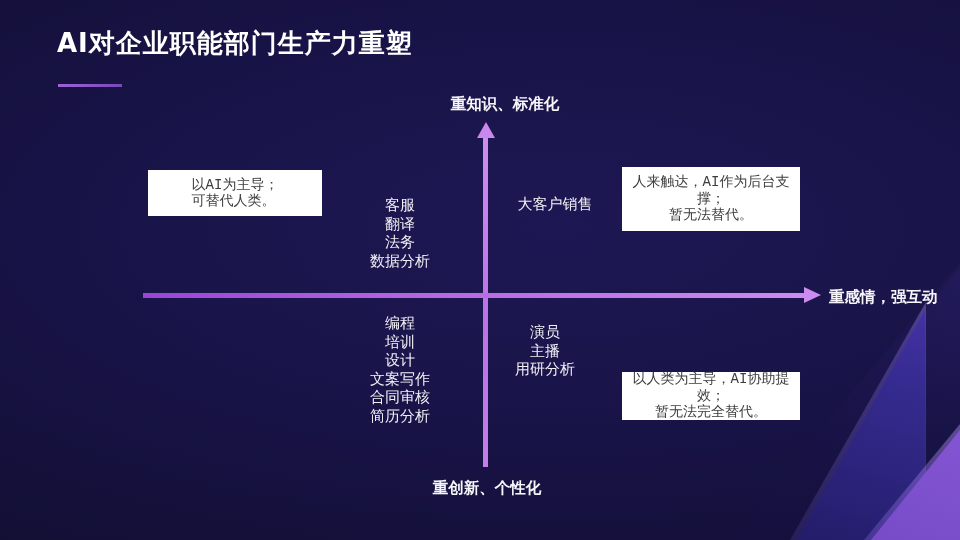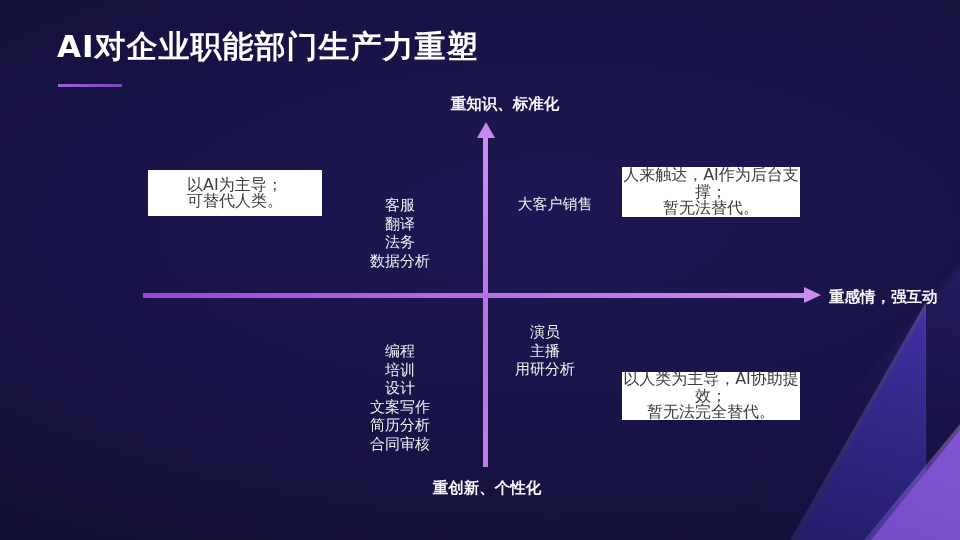--- a/index.html
+++ b/index.html
@@ -19,21 +19,21 @@
     background:linear-gradient(205deg, rgba(70,52,170,0.30) 0%, rgba(25,18,75,0.25) 45%, rgba(14,10,48,0.15) 100%);}
   .tri-big-edge{clip-path:polygon(926px 302px,926px 540px,790px 540px);
     background:linear-gradient(200deg, rgba(205,175,255,0.75) 0%, rgba(150,120,230,0.35) 40%, rgba(90,70,190,0.15) 75%);}
   .tri-big{clip-path:polygon(925px 310px,925px 540px,797px 540px);
     background:linear-gradient(197deg, #8a5af0 0%, #5f3ec8 22%, #352b90 48%, #221c68 72%, #1b1656 100%);}
   .tri-corner-edge{clip-path:polygon(960px 424px,960px 540px,864px 540px);
     background:linear-gradient(205deg, rgba(215,185,255,0.8) 0%, rgba(140,100,230,0.3) 60%);}
   .tri-corner{clip-path:polygon(960px 430px,960px 540px,871px 540px);
     background:linear-gradient(200deg, #b286f2 0%, #8a5ad8 40%, #5c36b2 100%);}
 
-  .title{position:absolute;left:57px;top:26px;font-size:31px;font-weight:700;letter-spacing:1px;color:#ffffff;white-space:nowrap;}
+  .title{position:absolute;left:57px;top:26px;font-size:26px;font-weight:700;letter-spacing:1px;color:#ffffff;white-space:nowrap;}
   .title-underline{position:absolute;left:58px;top:84px;width:64px;height:3px;
     background:linear-gradient(90deg,#9a63d8,#7b47b5);}
 
   
   .axis-v{position:absolute;left:483px;top:137px;width:5px;height:330px;
     background:linear-gradient(180deg,#cf8df0 0%,#bb72e6 55%,#c47de8 100%);}
   .axis-h{position:absolute;left:143px;top:293px;width:662px;height:5px;
     background:linear-gradient(90deg,#9a45d5 0%,#b867e2 45%,#cb8bef 100%);}
   .arrow-up{position:absolute;left:477px;top:122px;width:0;height:0;
     border-left:9px solid transparent;border-right:9px solid transparent;border-bottom:16px solid #c988ee;}
@@ -42,28 +42,28 @@
 
   .axis-label{position:absolute;font-size:15.5px;font-weight:700;color:#f7f5fa;white-space:nowrap;}
   .axis-label.top{left:405px;top:94px;width:200px;text-align:center;}
   .axis-label.bottom{left:387px;top:478px;width:200px;text-align:center;}
   .axis-label.left{left:22px;top:287px;}
   .axis-label.right{left:829px;top:287px;}
 
   .qlist{position:absolute;font-size:15px;font-weight:400;color:#f2f0f6;text-align:center;line-height:18.5px;}
   .qlist.q-tl{left:335px;top:196px;width:130px;}
   .qlist.q-tr{left:495px;top:195px;width:120px;}
-  .qlist.q-bl{left:335px;top:342px;width:130px;}
+  .qlist.q-bl{left:335px;top:314px;width:130px;}
   .qlist.q-br{left:485px;top:323px;width:120px;}
 
-  .callout{position:absolute;background:#ffffff;color:#3d3d3d;font-size:16px;line-height:16.5px;
-    display:flex;align-items:center;justify-content:center;text-align:center;}
+  .callout{position:absolute;background:#ffffff;color:#3d3d3d;font-size:14px;line-height:16.5px;
+    display:flex;align-items:center;justify-content:center;text-align:center;font-family:Liberation Mono, monospace;}
   .callout.c-tl{left:148px;top:170px;width:174px;height:46px;}
   .callout.c-tl .callout-inner{text-align:left;}
-  .callout.c-tr{left:622px;top:167px;width:178px;height:50px;}
+  .callout.c-tr{left:622px;top:167px;width:178px;height:64px;}
   .callout.c-bl{left:147px;top:370px;width:186px;height:49px;}
   .callout.c-br{left:622px;top:372px;width:178px;height:48px;}
 </style>
 </head>
 <body>
 
 <div class="slide">
 
   <div class="decor">
     <div class="tri tri-faint-edge"></div>
@@ -95,22 +95,22 @@
 
   <div class="qlist q-tr">
     <div>大客户销售</div>
   </div>
 
   <div class="qlist q-bl">
     <div>编程</div>
     <div>培训</div>
     <div>设计</div>
     <div>文案写作</div>
+    <div>合同审核</div>
     <div>简历分析</div>
-    <div>合同审核</div>
   </div>
 
   <div class="qlist q-br">
     <div>演员</div>
     <div>主播</div>
     <div>用研分析</div>
   </div>
 
   <div class="callout c-tl">
     <div class="callout-inner">

